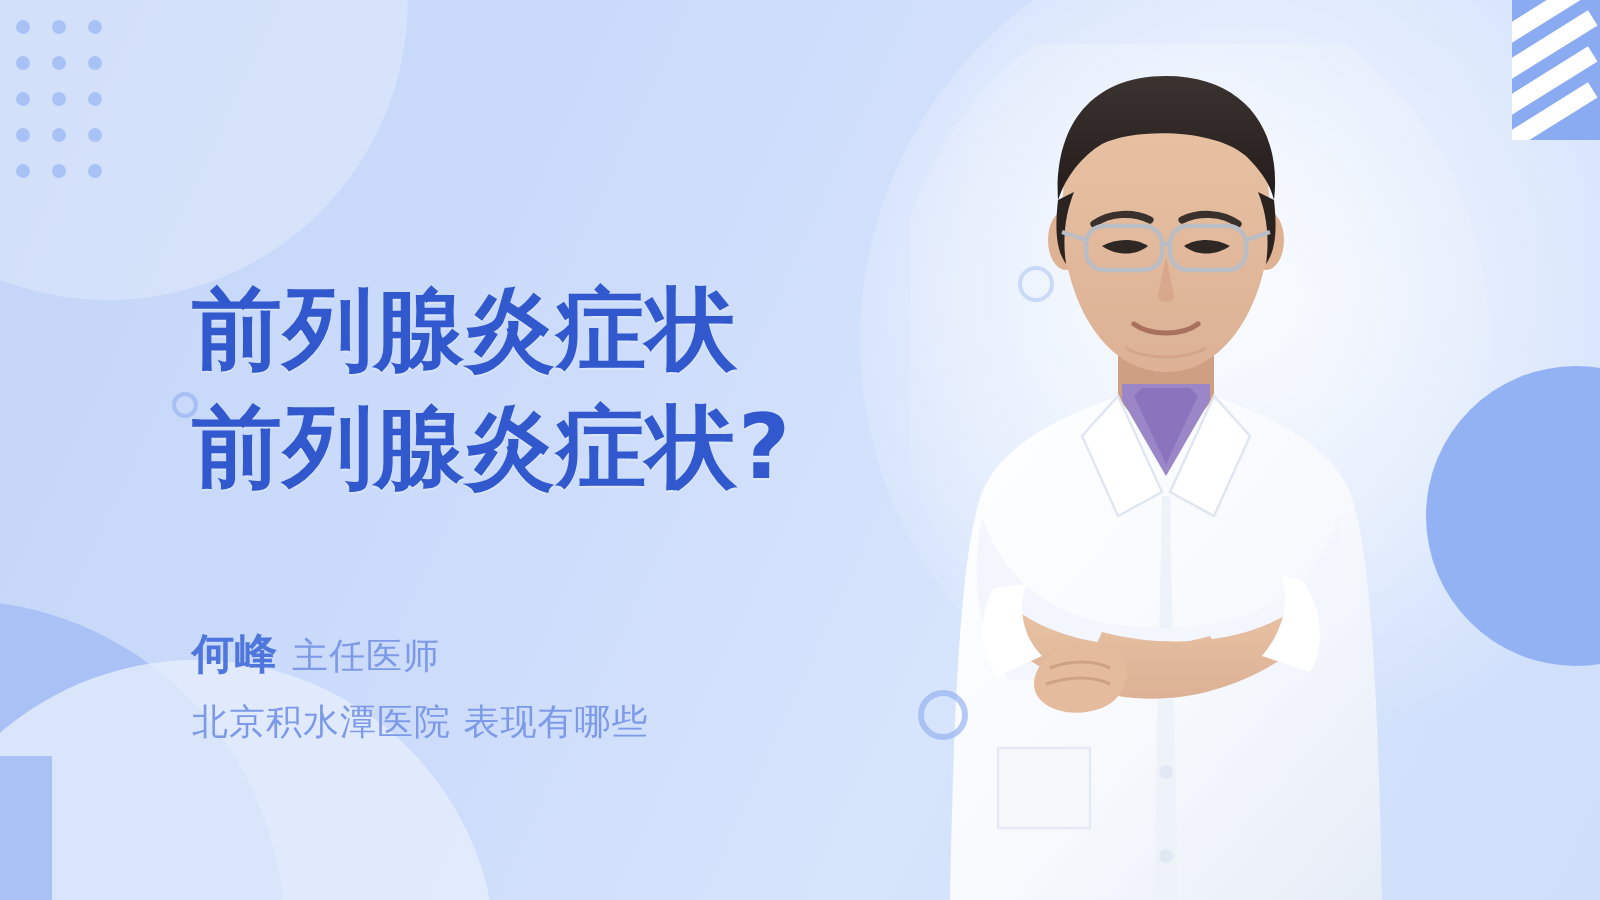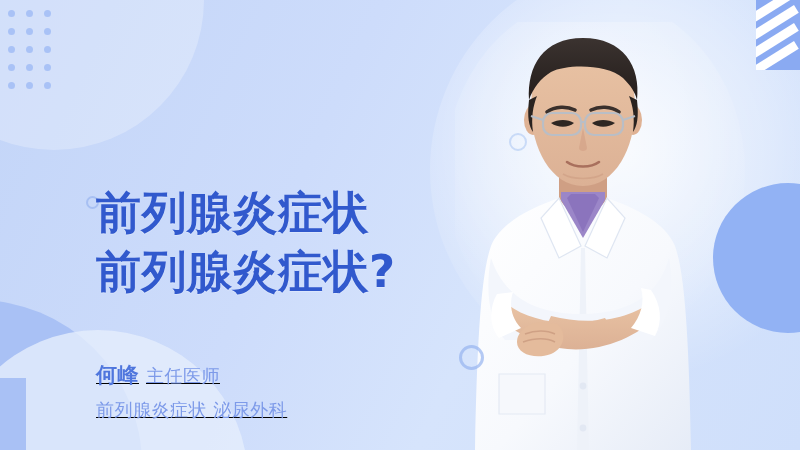--- a/index.html
+++ b/index.html
@@ -108,37 +108,35 @@
     height: 9px;
     background: #ffffff;
     transform: rotate(-32deg);
   }
 
   
   .content {
     position: absolute;
     left: 96px; top: 136px;
     width: 380px;
-    margin-top: 48px;
   }
   .title {
     color: #3159cd;
     font-size: 45px;
     line-height: 1.30;
     font-weight: bold;
     letter-spacing: 0.5px;
     margin: 0;
     text-shadow: 0 1px 0 rgba(255,255,255,0.25);
   }
   .title .line { display: block; }
 
   .byline {
     margin-top: 56px;
     line-height: 1.75;
-    text-decoration: underline;
   }
   .doctor-name {
     color: #4f76dd;
     font-size: 21px;
     font-weight: bold;
     letter-spacing: 0.5px;
   }
   .doctor-title {
     color: #7d9ae9;
     font-size: 18px;
@@ -299,17 +297,17 @@
   <div class="ring ring-b"></div>
   <div class="ring ring-c"></div>
 
   <div class="content">
     <h1 class="title">
       <span class="line">前列腺炎症状</span>
       <span class="line">前列腺炎症状?</span>
     </h1>
     <div class="byline">
       <span class="doctor-name">何峰</span><span class="doctor-title">主任医师</span>
-      <span class="hospital">前列腺炎症状 泌尿外科</span>
+      <span class="hospital">北京积水潭医院 表现有哪些</span>
     </div>
   </div>
 
 </div>
 
 </body></html>

